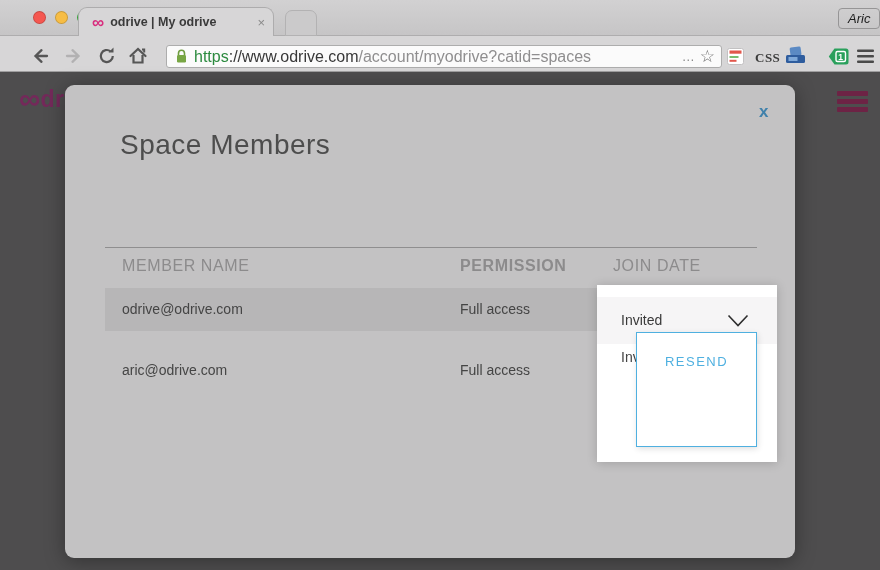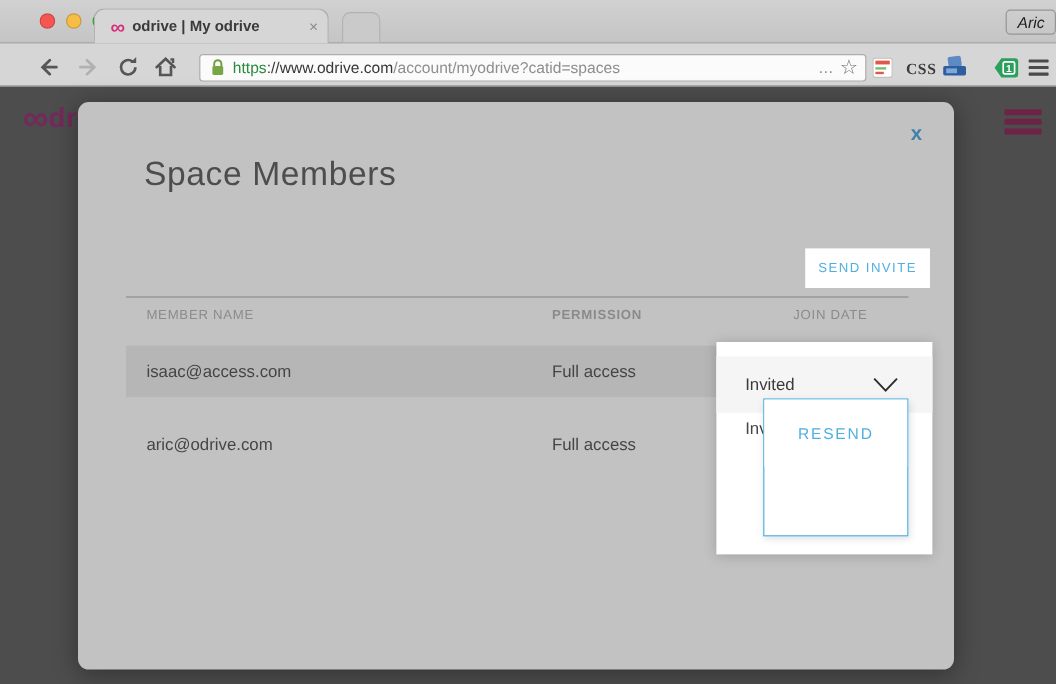--- a/index.html
+++ b/index.html
@@ -28,21 +28,21 @@
   .profile-chip { position:absolute; left:838px; top:8px; height:21px; padding:0 9px;
     border:1px solid #969596; border-radius:4px; font-size:13px; color:#1d1d1d;
     display:flex; align-items:center; background:transparent;font-style:italic; }
 
   .toolbar { position:absolute; left:0; top:36px; width:880px; height:36px; background:#d7d6d7;
     border-bottom:1px solid #9f9e9f; }
   .nav-ic { position:absolute; top:46px; width:20px; height:20px; }
   .addressbar { position:absolute; left:166px; top:45px; width:556px; height:23px;
     background:#fbfbfb; border:1px solid #adadad; border-radius:3px;
     display:flex; align-items:center; padding:0 6px 0 8px; }
-  .url { font-size:13px; white-space:nowrap; overflow:hidden;text-align:center; }
+  .url { font-size:16px; white-space:nowrap; overflow:hidden;text-align:center; }
   .url .scheme { color:#2b8a3e; }
   .url .host { color:#383838; }
   .url .path { color:#8f8e8f; }
   .url-ellipsis { margin-left:auto; color:#8a8a8a; font-size:13px; padding-right:5px; }
   .star { font-size:17px; color:#6f6f6f; line-height:1; }
 
   .ext { position:absolute; top:48px; }
   .ext-css { font-family:"Liberation Serif", serif; font-weight:bold; font-size:13px;
     color:#3b3b3b; letter-spacing:0.5px; top:50px; }
 
@@ -57,22 +57,22 @@
   .modal { position:absolute; left:65px; top:85px; width:730px; height:473px;
     background:#c3c2c3; border-radius:9px; z-index:10; box-shadow:0 3px 20px rgba(0,0,0,0.35); }
   .modal-close { position:absolute; left:694px; top:17px; font-size:17px; font-weight:bold;
     color:#4081ab; cursor:default; }
   .modal-title { position:absolute; left:55px; top:44px; font-size:28px; font-weight:300;
     color:#4d4d4d; letter-spacing:0.5px; }
   .send-invite { position:absolute; left:606px; top:122px; width:104px; height:33px;
     background:#ffffff; border:none; color:#4fb0e0; font-size:11px; letter-spacing:1.2px;
     font-family:"Liberation Sans", sans-serif; display:flex; align-items:center; justify-content:center; }
   .divider { position:absolute; left:40px; top:162px; width:652px; height:1px; background:#8f8e8f; }
-  .thead { position:absolute; top:172px; font-size:11px; color:#8c8b8c; letter-spacing:0.6px; }
-  .th-name { left:57px; } .th-perm { left:395px;font-weight:bold; } .th-join { left:548px;margin-left:48px; }
+  .thead { position:absolute; top:172px; font-size:16px; color:#8c8b8c; letter-spacing:0.6px; }
+  .th-name { left:57px; } .th-perm { left:395px;font-weight:bold; } .th-join { left:548px; }
   .trow { position:absolute; left:40px; width:652px; height:43px; }
   .trow.striped { background:#b7b6b7; }
   .row-1 { top:203px; } .row-2 { top:264px; }
   .cell { position:absolute; top:0; height:43px; line-height:43px; font-size:14px; color:#454545; }
   .c-name { left:17px; } .c-perm { left:355px; }
 
   
   .popover { position:absolute; left:597px; top:285px; width:180px; height:177px;
     background:#ffffff; z-index:20; box-shadow:0 1px 10px rgba(0,0,0,0.18); }
   .pop-selected { position:absolute; left:0; top:12px; width:180px; height:47px; background:#f6f5f6; }
@@ -161,29 +161,28 @@
   <div class="page-logo"><span class="inf">∞</span><span class="word">drive</span></div>
   <div class="page-menu">
     <div class="bar"></div>
     <div class="bar"></div>
     <div class="bar"></div>
   </div>
 
   <div class="modal">
     <span class="modal-close">x</span>
     <div class="modal-title">Space Members</div>
-    <button class="send-invite">SEND INVITE</button>
     <div class="divider"></div>
 
     <span class="thead th-name">MEMBER NAME</span>
     <span class="thead th-perm">PERMISSION</span>
     <span class="thead th-join">JOIN DATE</span>
 
     <div class="trow striped row-1">
-      <span class="cell c-name">isaac@access.com</span>
+      <span class="cell c-name">odrive@odrive.com</span>
       <span class="cell c-perm">Full access</span>
     </div>
     <div class="trow row-2">
       <span class="cell c-name">aric@odrive.com</span>
       <span class="cell c-perm">Full access</span>
     </div>
   </div>
 
   <div class="popover">
     <div class="pop-selected">

